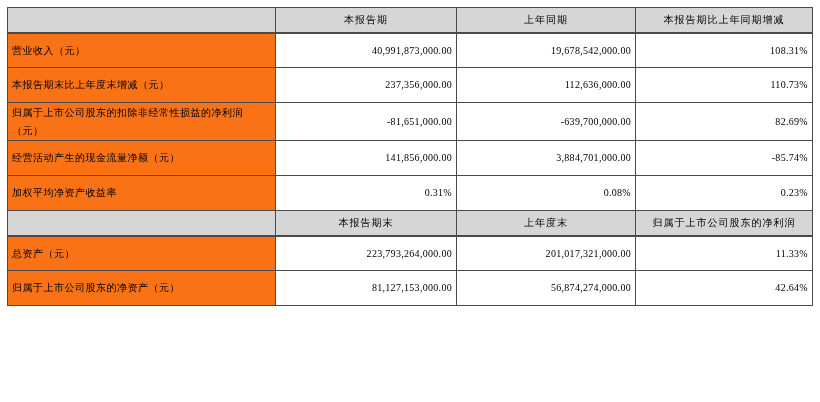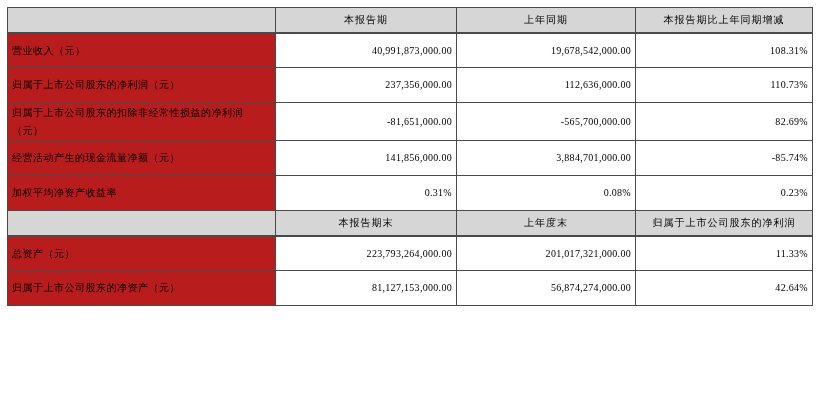--- a/index.html
+++ b/index.html
@@ -33,21 +33,21 @@
   }
   tr.hdr td {
     background: #d6d6d6;
     text-align: center;
     border-bottom-width: 2px;
     letter-spacing: 1px;
   }
   tr.hdr { height: 25px; }
   tr.r { height: 35px; }
   td.lbl {
-    background: #b91c1c;
+    background: #f97316;
     text-align: left;
     padding-left: 6px;
     letter-spacing: 0.5px;
   }
   td.num {
     background: #ffffff;
     text-align: right;
     padding-right: 3px;
     letter-spacing: 0.3px;
   }
@@ -72,29 +72,29 @@
       <td>本报告期比上年同期增减</td>
     </tr>
 
     <tr class="r">
       <td class="lbl">营业收入（元）</td>
       <td class="num">40,991,873,000.00</td>
       <td class="num">19,678,542,000.00</td>
       <td class="num">108.31%</td>
     </tr>
     <tr class="r">
-      <td class="lbl">归属于上市公司股东的净利润（元）</td>
+      <td class="lbl">本报告期末比上年度末增减（元）</td>
       <td class="num">237,356,000.00</td>
       <td class="num">112,636,000.00</td>
       <td class="num">110.73%</td>
     </tr>
     <tr>
       <td class="lbl">归属于上市公司股东的扣除非经常性损益的净利润（元）</td>
       <td class="num">-81,651,000.00</td>
-      <td class="num">-565,700,000.00</td>
+      <td class="num">-639,700,000.00</td>
       <td class="num">82.69%</td>
     </tr>
     <tr class="r">
       <td class="lbl">经营活动产生的现金流量净额（元）</td>
       <td class="num">141,856,000.00</td>
       <td class="num">3,884,701,000.00</td>
       <td class="num">-85.74%</td>
     </tr>
     <tr class="r">
       <td class="lbl">加权平均净资产收益率</td>

